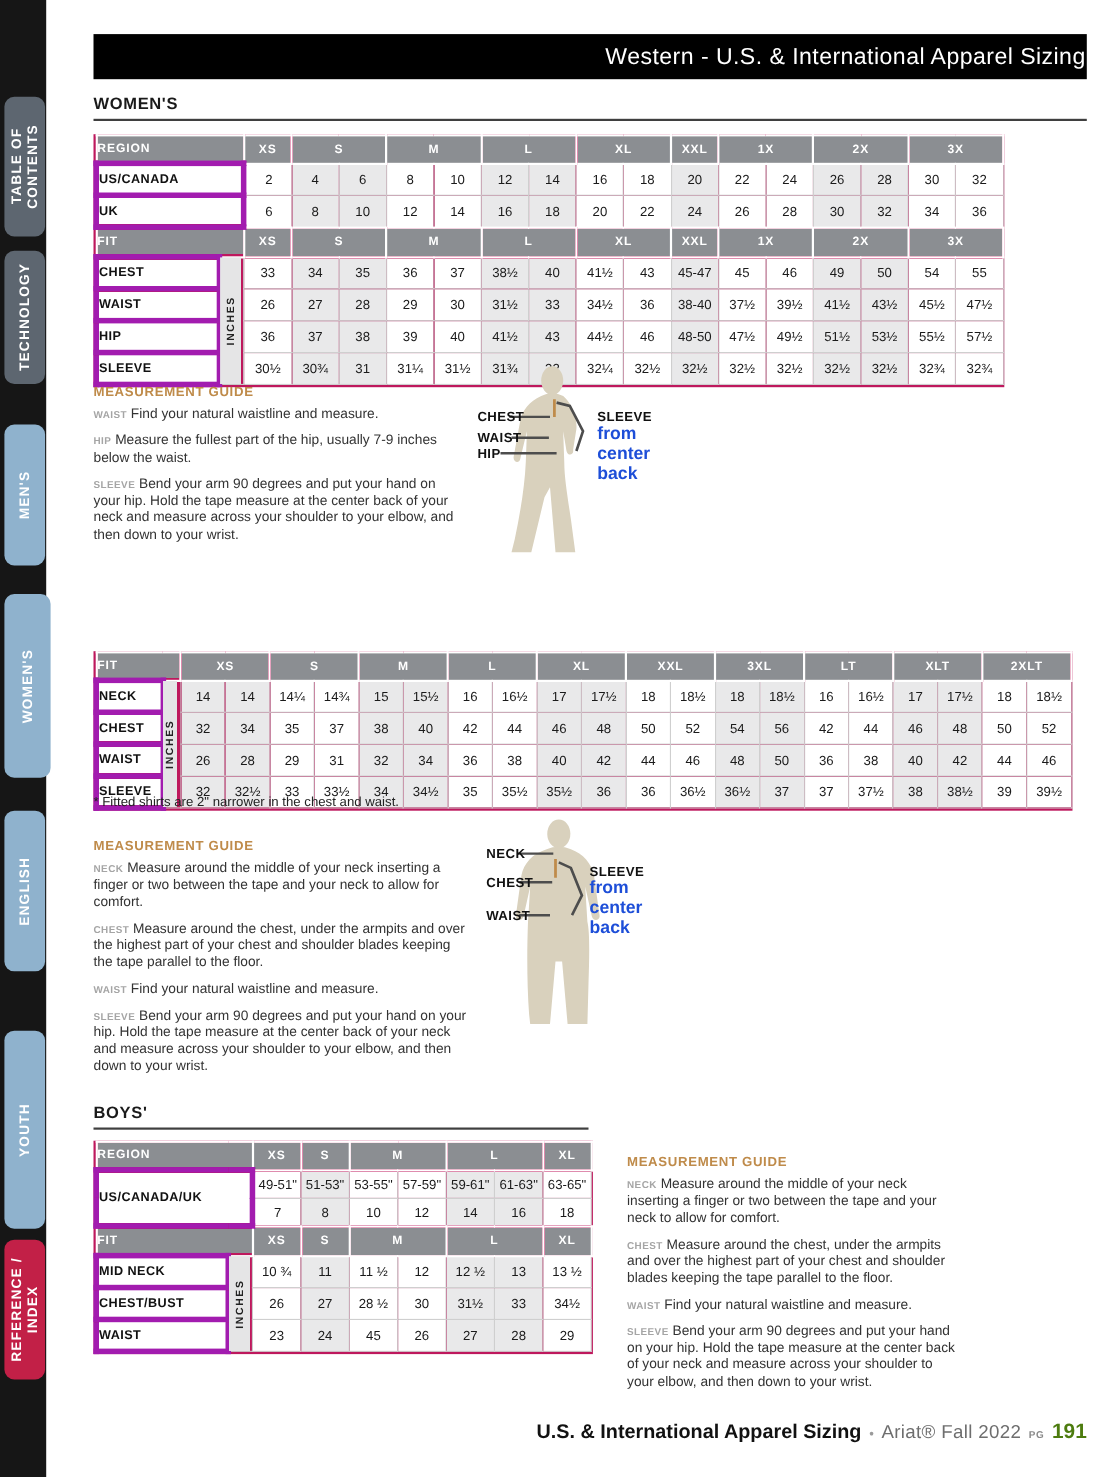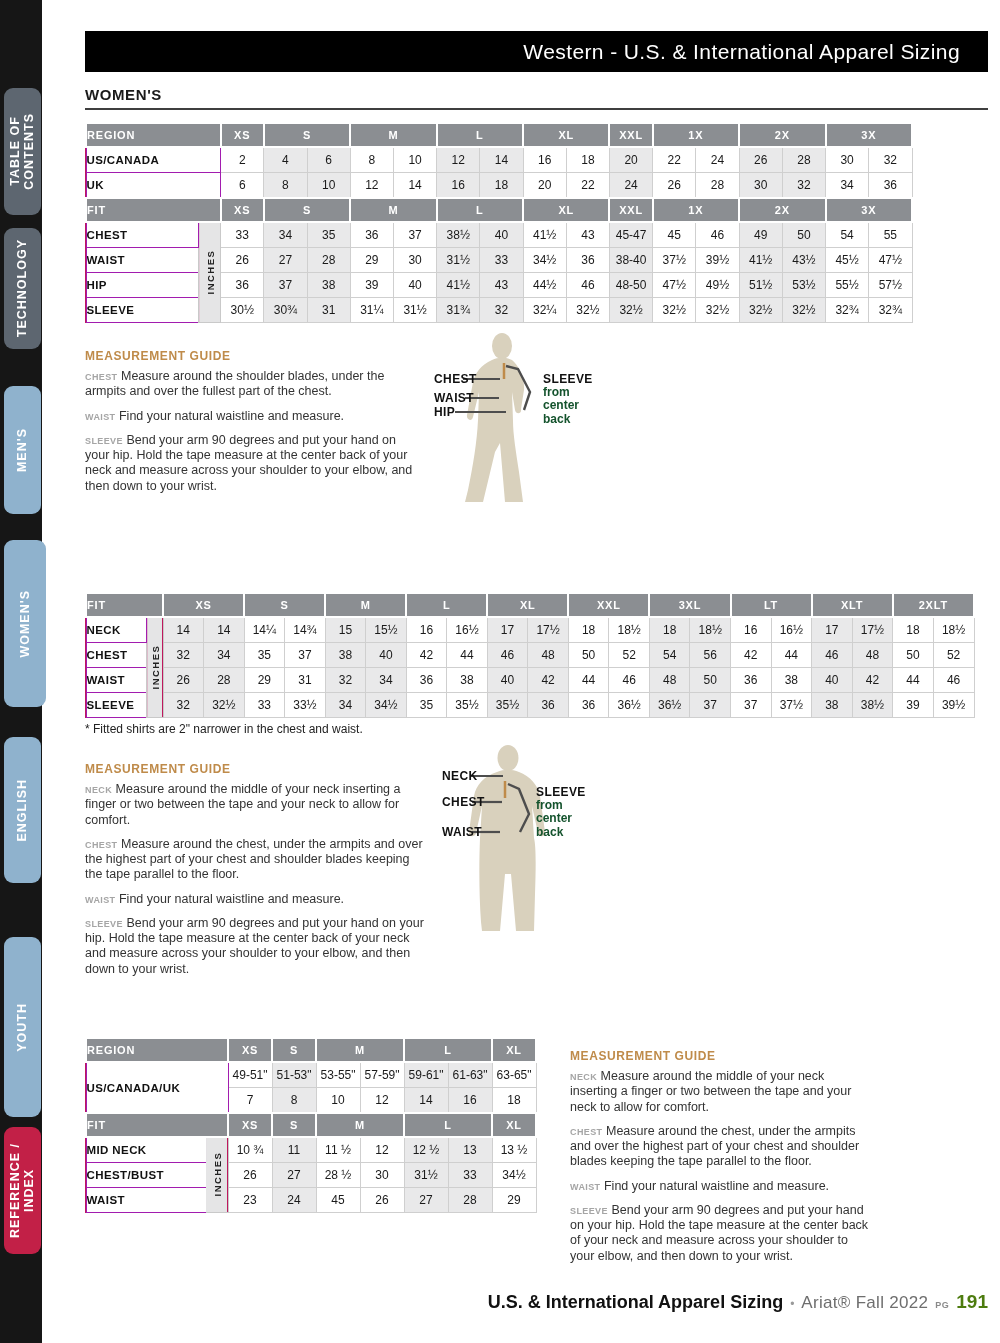--- a/index.html
+++ b/index.html
@@ -22,36 +22,36 @@
   .tab-english{top:737px;height:146px;background:#8fb2cd;}
   .tab-youth{top:937px;height:180px;background:#8fb2cd;}
   .tab-ref{top:1127px;height:127px;background:#c22047;}
   
   .content{position:absolute;left:85px;top:0;width:903px;height:1343px;}
   .title-bar{
     position:absolute;left:0;top:31px;width:903px;height:41px;background:#000;
     color:#fff;display:flex;align-items:center;justify-content:flex-end;
     font-size:21px;font-weight:400;letter-spacing:.4px;padding-right:0;box-sizing:border-box;
   }
-  .title-bar span{padding-right:28px;}
+  .title-bar span{padding-right:1px;}
   .sec-head{
     position:absolute;left:0;font-size:15px;font-weight:700;letter-spacing:.6px;
     border-bottom:2px solid #3f3f3f;padding-bottom:5px;color:#1a1a1a;
   }
   .sec-head .suffix{font-size:11.5px;font-weight:700;letter-spacing:.4px;}
   
   table.size{border-collapse:collapse;table-layout:fixed;position:absolute;left:0;background:#be185d;}
   table.size th,table.size td{padding:0;overflow:hidden;}
   th.g-label,th.g-size{
     background:#8b8e92;color:#fff;font-size:11px;font-weight:700;letter-spacing:.8px;
     border:2px solid #fff;height:22px;text-align:center;
   }
   th.g-label{text-align:left;padding-left:10px;}
   th.r-label{
-    background:#fff;border:1px solid #a21caf;text-align:left;padding-left:8px;
+    background:#fff;border:5px solid #a21caf;text-align:left;padding-left:8px;
     font-size:11.5px;font-weight:700;letter-spacing:.4px;height:24px;color:#111;
   }
   td.unit{
     background:#e5e5e6;border:1px solid #c9c9c9;
     writing-mode:vertical-rl;transform:rotate(180deg);
     font-size:9.5px;font-weight:700;letter-spacing:1.5px;text-align:center;color:#222;
   }
   td.v{border:1px solid #cfcfcf;text-align:center;font-size:12px;height:24px;color:#1a1a1a;background:#fff;}
   td.v.shade{background:#e9e9ea;}
   #womens-table{top:122px;width:828px;}
@@ -68,21 +68,21 @@
   #guide-womens{left:0;top:333px;width:338px;}
   #guide-mens{left:0;top:746px;width:345px;}
   #guide-boys{left:485px;top:1033px;width:300px;}
   .note{position:absolute;left:0;top:722px;font-size:12px;color:#222;}
   
   .figure{position:absolute;}
   #figure-womens{left:335px;top:330px;width:215px;height:180px;}
   #figure-mens{left:335px;top:742px;width:215px;height:195px;}
   .figure svg{position:absolute;left:0;top:0;}
   .fig-label{position:absolute;font-size:12px;font-weight:700;color:#111;letter-spacing:.4px;}
-  .fig-sub{position:absolute;font-size:12px;font-weight:700;color:#14532d;line-height:1.12;width:50px;}
+  .fig-sub{position:absolute;font-size:16px;font-weight:700;color:#1d4ed8;line-height:1.12;width:50px;}
   
   .footer{
     position:absolute;left:0;top:1291px;width:903px;display:flex;justify-content:flex-end;
     align-items:baseline;gap:7px;
   }
   .footer .f-title{font-size:18px;font-weight:700;color:#111;}
   .footer .f-sep{color:#9a9a9a;font-size:12px;}
   .footer .f-brand{font-size:17px;color:#6e6e6e;letter-spacing:.3px;}
   .footer .f-pg{font-size:9px;font-weight:700;color:#8a8a8a;letter-spacing:.5px;}
   .footer .f-num{font-size:19px;font-weight:800;color:#4d7c0f;}
@@ -285,22 +285,22 @@
           <td class="v shade">32½</td>
           <td class="v">32¾</td>
           <td class="v">32¾</td>
         </tr>
       </tbody>
   </table>
 
   <div class="guide" id="guide-womens">
     <h3>MEASUREMENT GUIDE</h3>
     <div>
-        <p><span class="term">CHEST</span> Measure around the shoulder blades, under the armpits and over the fullest part of the chest.</p>
         <p><span class="term">WAIST</span> Find your natural waistline and measure.</p>
+        <p><span class="term">HIP</span> Measure the fullest part of the hip, usually 7-9 inches below the waist.</p>
         <p><span class="term">SLEEVE</span> Bend your arm 90 degrees and put your hand on your hip. Hold the tape measure at the center back of your neck and measure across your shoulder to your elbow, and then down to your wrist.</p>
       </div>
   </div>
 
   <div class="figure" id="figure-womens">
     <svg width="215" height="180" viewBox="0 0 215 180">
       <ellipse cx="82" cy="16" rx="10" ry="13" fill="#d9d1bd"></ellipse>
       <path fill="#d9d1bd" d="M72,30 C61,35 55,43 53,52 L47,85 C46,90 52,92 53,87 L59,62 L58,90
         C57,112 53,136 48,160 L45,172 L63,172 L75,122 L80,113 L85,172 L103,172 L99,142
         C96,122 93,104 93,91 L92,62 L95,80 C96,85 102,84 101,79 L104,60 C105,47 98,35 92,30
@@ -479,20 +479,23 @@
       <polyline points="88,42 99,47 109,72 100,90" fill="none" stroke="#4d4d4d" stroke-width="2.4"></polyline>
       <line x1="85" y1="39" x2="85" y2="56" stroke="#bf8b4a" stroke-width="2.5"></line>
     </svg>
     <div class="fig-label" style="left:22px;top:27px;">NECK</div>
     <div class="fig-label" style="left:22px;top:53px;">CHEST</div>
     <div class="fig-label" style="left:22px;top:83px;">WAIST</div>
     <div class="fig-label" style="left:116px;top:43px;">SLEEVE</div>
     <div class="fig-sub" style="left:116px;top:57px;">from center back</div>
   </div>
 
+  <div class="sec-head" style="top:1003px;width:450px;">
+    <span>BOYS'</span>
+  </div>
 
   <table class="size" id="boys-table">
     <colgroup>
       <col class="c-label-b">
         <col class="c-unit-b">
       <col class="c-data-b">
         <col class="c-data-b">
         <col class="c-data-b">
         <col class="c-data-b">
       <col class="c-data-b">

